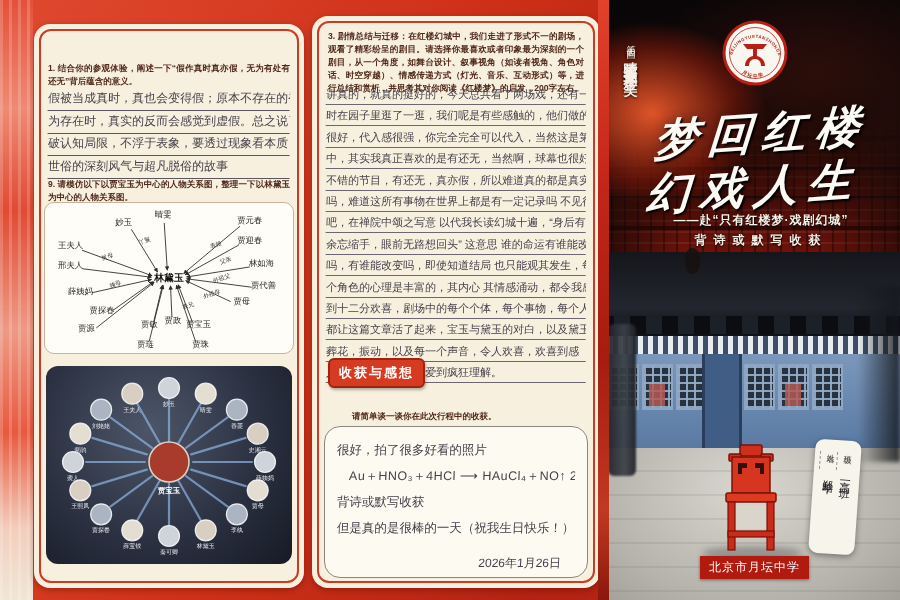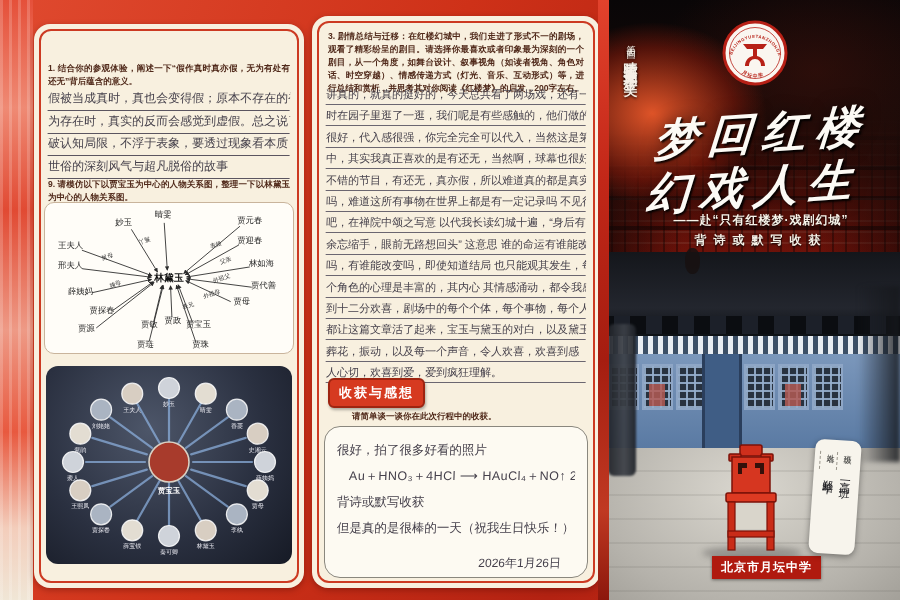--- a/index.html
+++ b/index.html
@@ -84,22 +84,22 @@
     font-weight:bold;font-style:italic;font-size:44px;letter-spacing:10px;white-space:nowrap;
     transform:rotate(-4deg) skewX(-8deg);
     text-shadow:2px 2px 2px rgba(0,0,0,.9),0 0 16px rgba(0,0,0,.55);}
   .t1{left:56px;top:104px;} .t2{left:48px;top:158px;}
   .rp-sub{position:absolute;left:12px;width:100%;text-align:center;color:#f7f2e8;font-weight:bold;
     font-size:12px;text-shadow:0 1px 2px #000;}
   .sub1{top:212px;letter-spacing:1px;} .sub2{top:232px;letter-spacing:7px;}
   .chair-wrap{position:absolute;left:118px;top:444px;width:70px;height:112px;}
   .chair-shadow{position:absolute;left:104px;top:546px;width:100px;height:14px;border-radius:50%;
     background:rgba(40,40,40,.3);filter:blur(3px);}
-  .school-banner{position:absolute;left:114px;top:556px;background:#b01a0f;color:#fff;font-size:12px;
-    font-weight:bold;letter-spacing:1px;padding:3px 9px;box-shadow:0 1px 3px rgba(0,0,0,.45);white-space:nowrap;}
+  .school-banner{position:absolute;left:102px;top:556px;background:#b01a0f;color:#fff;font-size:12px;
+    font-weight:normal;letter-spacing:1px;padding:3px 9px;box-shadow:0 1px 3px rgba(0,0,0,.45);white-space:nowrap;}
   .name-tag{position:absolute;left:214px;top:440px;width:46px;height:114px;background:#f7f4ec;
     border-radius:9px;transform:rotate(4deg);box-shadow:0 2px 6px rgba(0,0,0,.4);}
   .tag-col{position:absolute;top:8px;writing-mode:vertical-rl;text-orientation:upright;}
   .tag-col-class{right:5px;} .tag-col-name{left:5px;}
   .tag-label{font-size:8px;color:#4a4a48;letter-spacing:1px;}
   .tag-value{font-size:11px;color:#1c1c20;margin-top:5px;letter-spacing:2px;}
   .tag-col::after{content:"";display:block;height:18px;border-left:1px dashed #9a968c;margin:4px auto 0;}
 </style>
 </head>
 <body>
@@ -236,21 +236,21 @@
       <div class="ans-line hw">吗，难道这所有事物在世界上都是有一定记录吗 不见得</div>
       <div class="ans-line hw">吧，在禅院中颂之写意 以代我长读幻城十遍，“身后有</div>
       <div class="ans-line hw">余忘缩手，眼前无路想回头” 这意思 谁的命运有谁能改</div>
       <div class="ans-line hw">吗，有谁能改变吗，即使知道结局 也只能观其发生，每</div>
       <div class="ans-line hw">个角色的心理是丰富的，其内心 其情感涌动，都令我感</div>
       <div class="ans-line hw">到十二分欢喜，剧场中的每个个体，每个事物，每个人物，</div>
       <div class="ans-line hw">都让这篇文章活了起来，宝玉与黛玉的对白，以及黛玉</div>
       <div class="ans-line hw">葬花，振动，以及每一个声音，令人欢喜，欢喜到感</div>
       <div class="ans-line hw">人心切，欢喜到爱，爱到疯狂理解。</div>
     </div>
-    <div class="badge" style="left:16px;top:362px;text-align:center;">收获与感想</div>
+    <div class="badge" style="left:16px;top:342px;text-align:center;">收获与感想</div>
     <div class="printed" style="left:40px;right:16px;top:394px;">请简单谈一谈你在此次行程中的收获。</div>
     <div class="notes-box">
       <div class="note-line hw">很好，拍了很多好看的照片</div>
       <div class="note-line hw note-eq">Au＋HNO₃＋4HCl ⟶ HAuCl₄＋NO↑ 2H₂O</div>
       <div class="note-line hw">背诗或默写收获</div>
       <div class="note-line hw">但是真的是很棒的一天（祝我生日快乐！）</div>
       <div class="note-date hw">2026年1月26日</div>
     </div>
   </div>
 

